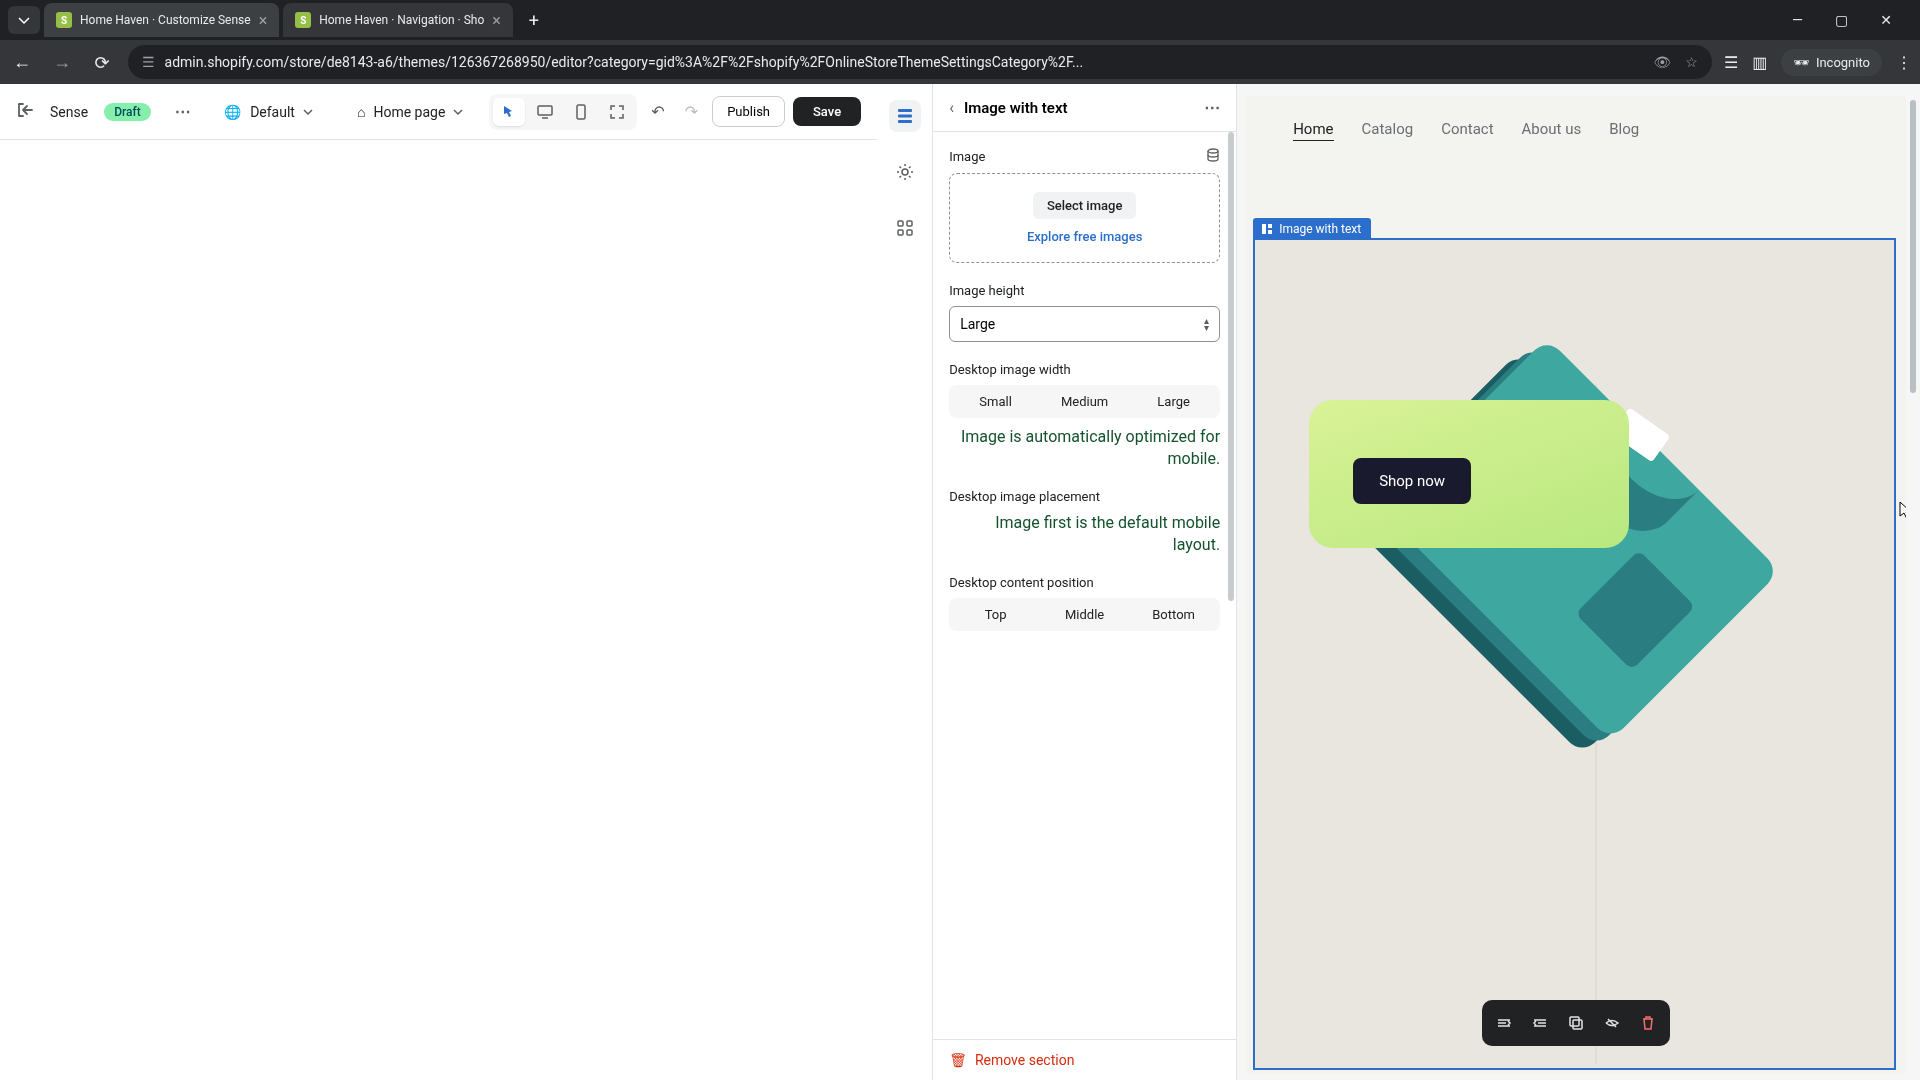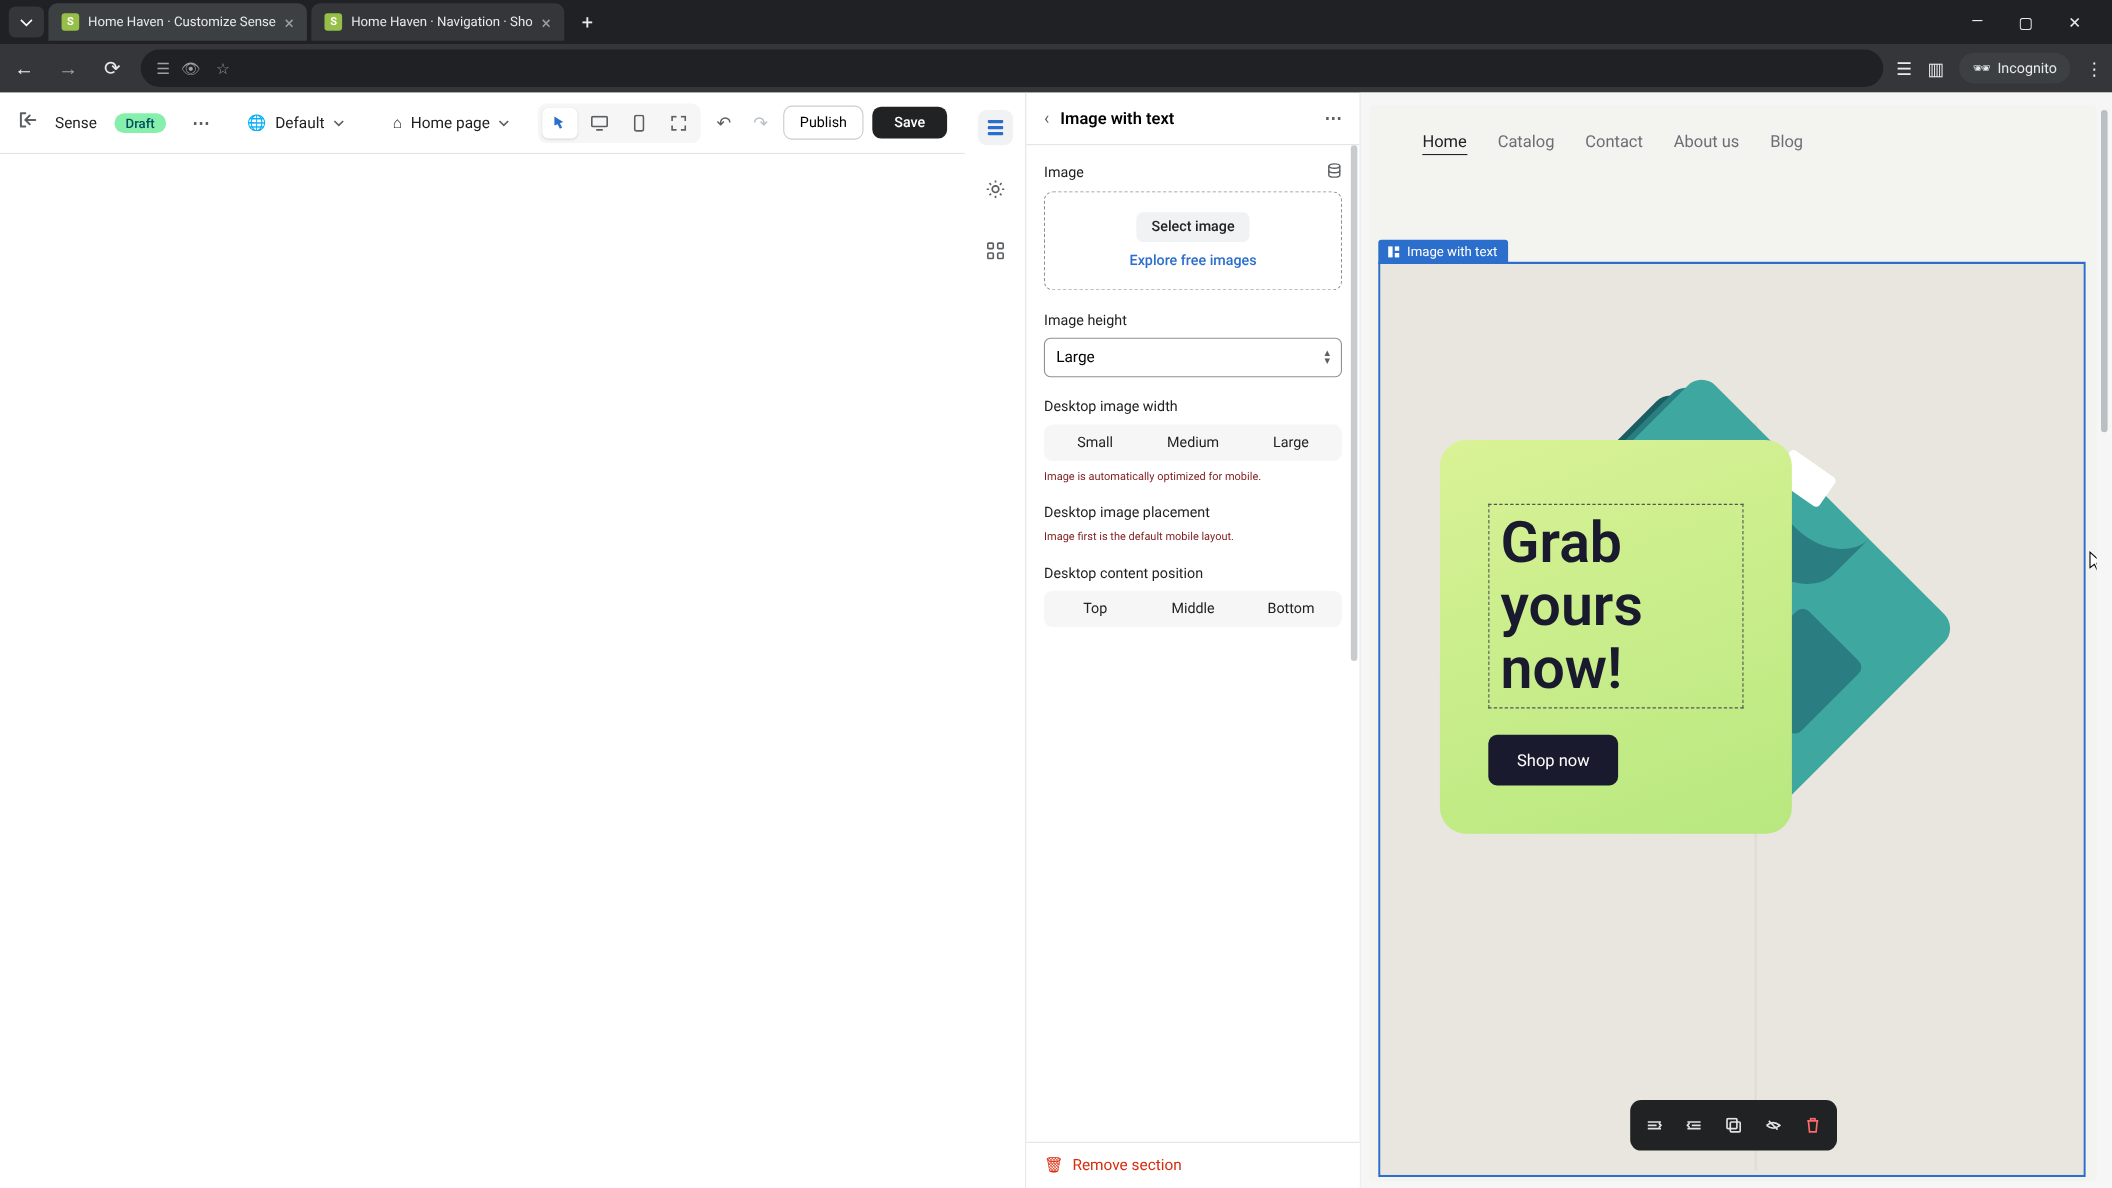--- a/index.html
+++ b/index.html
@@ -64,21 +64,21 @@
 
 .image-picker { border: 1px dashed #8c9196; border-radius: 8px; padding: 18px 12px; text-align: center; margin-bottom: 20px; }
 .select-image-btn { display: inline-block; background: #f1f2f3; padding: 6px 14px; border-radius: 6px; font-size: 13px; font-weight: 500; color: #202223; cursor: pointer; margin-bottom: 10px; }
 .explore-link { font-size: 13px; color: #2c6ecb; font-weight: 500; cursor: pointer; }
 
 .select-field { width: 100%; height: 36px; border: 1px solid #8c9196; border-radius: 6px; padding: 0 10px; display: flex; align-items: center; justify-content: space-between; font-size: 14px; margin-bottom: 20px; cursor: pointer; background:#fff; }
 .select-field .chev { font-size: 10px; color: #5c5f62; line-height:0.7;}
 
 .segmented { display: flex; background: #f6f6f7; border-radius: 8px; padding: 2px; margin-bottom: 8px; }
 .seg-btn { flex: 1; text-align: center; padding: 7px 4px; font-size: 13px; border-radius: 6px; cursor: pointer; color: #202223; }
-.helper-text { font-size: 10px; color: #7f1d1d; margin-bottom: 18px; line-height: 1.4; }
+.helper-text { font-size: 16px; color: #14532d; margin-bottom: 18px; line-height: 1.4; text-align: right; }
 
 .sidebar-footer { border-top: 1px solid #e1e3e5; padding: 12px 16px; display: flex; align-items: center; gap: 8px; color: #d72c0d; font-size: 14px; cursor: pointer; background:#fff;}
 .sidebar-footer .trash { font-size: 14px; }
 
 .scrollbar-indicator { position: absolute; right: 0; top: 48px; width: 10px; bottom: 46px; display:flex; justify-content:center; }
 .scrollbar-thumb { width:6px; background:#c9cccf; border-radius:3px; height: 52%; margin-top: 0; }
 
 .preview { flex: 1; background: #f6f6f7; position: relative; overflow: hidden; }
 .preview-inner { position: absolute; inset: 12px 14px 6px 8px; background: #f3f3f0; border-radius: 4px; overflow: hidden; }
 
@@ -141,20 +141,21 @@
       <span>▢</span>
       <span>✕</span>
     </div>
   </div>
   <div class="toolbar">
     <span class="nav-btn active">←</span>
     <span class="nav-btn">→</span>
     <span class="nav-btn active">⟳</span>
     <div class="url-bar">
       <span class="url-icon">☰</span>
+      <span class="url-text">admin.shopify.com/store/de8143-a6/themes/126367268950/editor?category=gid%3A%2F%2Fshopify%2FOnlineStoreThemeSettingsCategory%2F...</span>
       <div class="url-actions">
         <span>👁</span>
         <span>☆</span>
       </div>
     </div>
     <div class="toolbar-right">
       <span>☰</span>
       <span>▥</span>
       <span class="incognito-badge">
         <span>🕶</span>
@@ -341,23 +342,20 @@
                 <rect x="-160" y="-130" width="330" height="240" rx="18" fill="#2a7e82"></rect>
                 <rect x="-155" y="-145" width="330" height="240" rx="18" fill="#3ea8a0"></rect>
                 <path d="M-50 -145 A55 40 0 0 0 60 -145 L60 -100 A55 40 0 0 1 -50 -100 Z" fill="#2a7e82"></path>
                 <rect x="-20" y="-160" width="50" height="32" rx="4" fill="#fff" transform="rotate(-10)"></rect>
                 <rect x="60" y="-60" width="80" height="90" rx="8" fill="#2a7e82"></rect>
               </g>
             </g>
           </svg>
 
           <div class="text-card">
-            <div class="headline-box">
-              <div class="headline">Grab yours now!</div>
-            </div>
             <button class="shop-btn">Shop now</button>
           </div>
         </div>
 
         <div class="floating-toolbar">
           <span class="ft-btn">
               <svg width="16" height="16" viewBox="0 0 16 16">
                 <path d="M2 5 H14 M2 8 H10 M2 11 H14 M12 6 L14 8 L12 10" stroke="#e3e3e3" stroke-width="1.5" fill="none"></path>
               </svg>
             </span>

